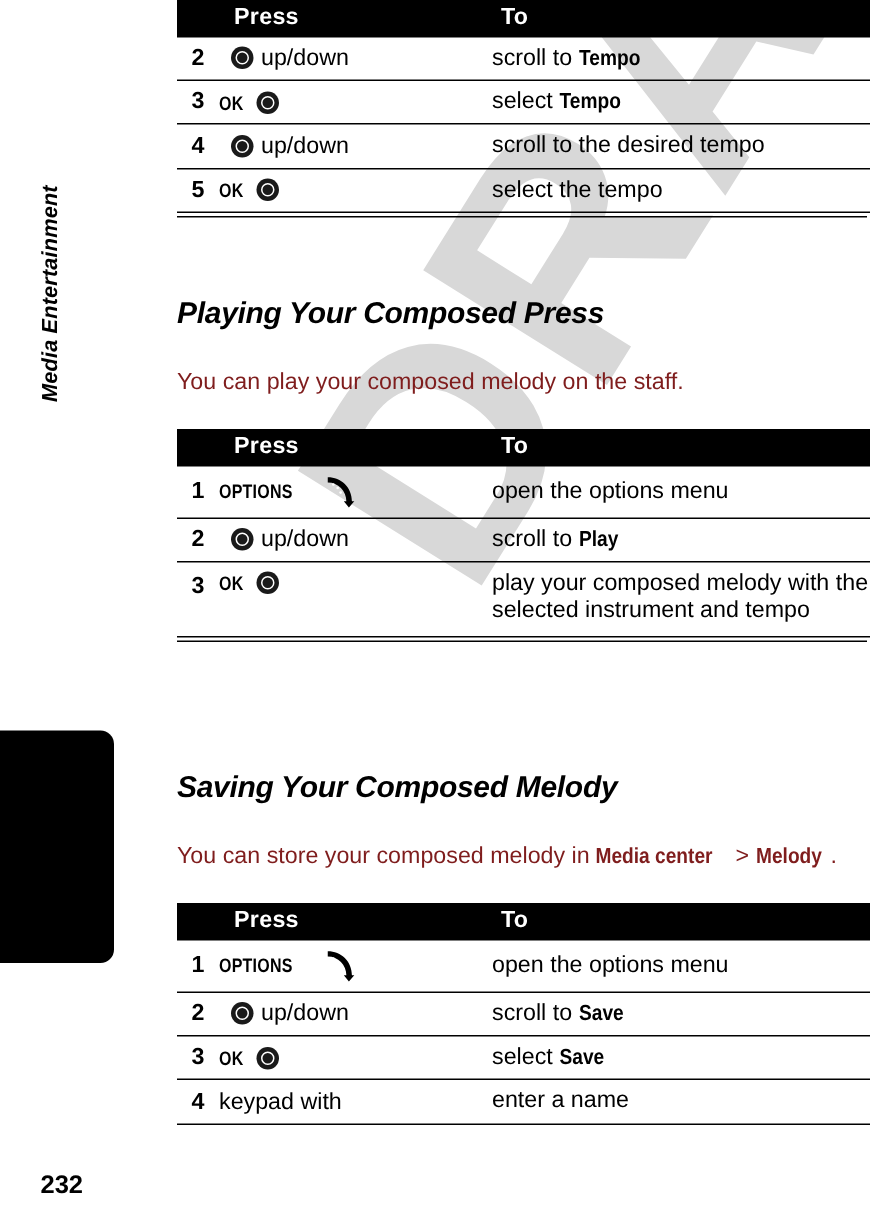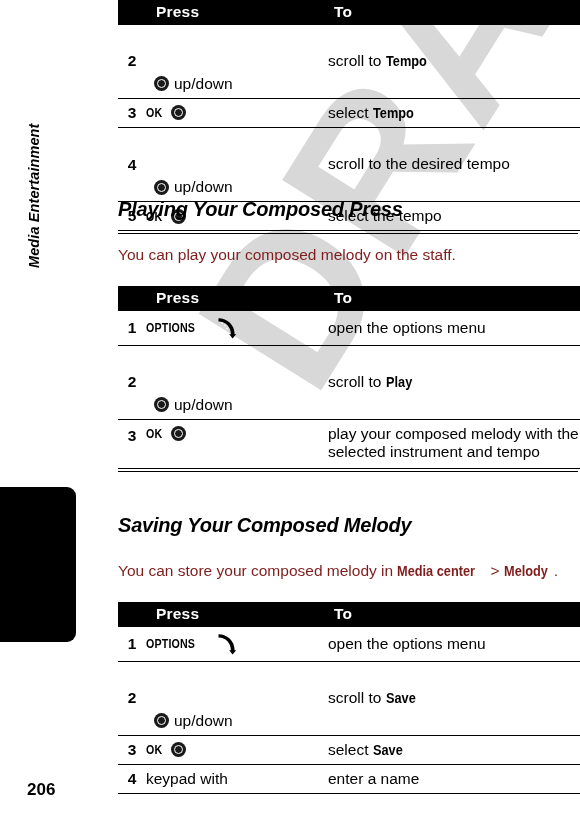--- a/index.html
+++ b/index.html
@@ -136,21 +136,21 @@
     width: 260px;
     padding-left: 6px;
     line-height: 1.18;
   }
 
   .press-inner {
     display: flex;
     align-items: center;
     gap: 5px;
   }
-  .press-inner.indent { padding-left: 8px; margin-top: 45px; }
+  .press-inner.indent { padding-left: 8px; }
 
   
   .key-label {
     font-family: "Liberation Sans", sans-serif;
     font-weight: bold;
     font-size: 13px;
     letter-spacing: 0.2px;
     transform: scaleX(0.82);
     transform-origin: left center;
     display: inline-block;
@@ -224,21 +224,21 @@
 </head>
 <body>
 
 <div id="watermark">
   <div class="wm-text">DRAFT</div>
 </div>
 
 <div id="side-rail">
   <div id="chapter-tab"></div>
   <div id="chapter-label">Media Entertainment</div>
-  <div id="page-number">206</div>
+  <div id="page-number">232</div>
 </div>
 
 <div id="content">
 
   <div class="blk" style="top:0px;">
     <table class="proc-table">
       <thead>
         <tr>
           <th class="c-num"></th>
           <th class="c-press">Press</th>

